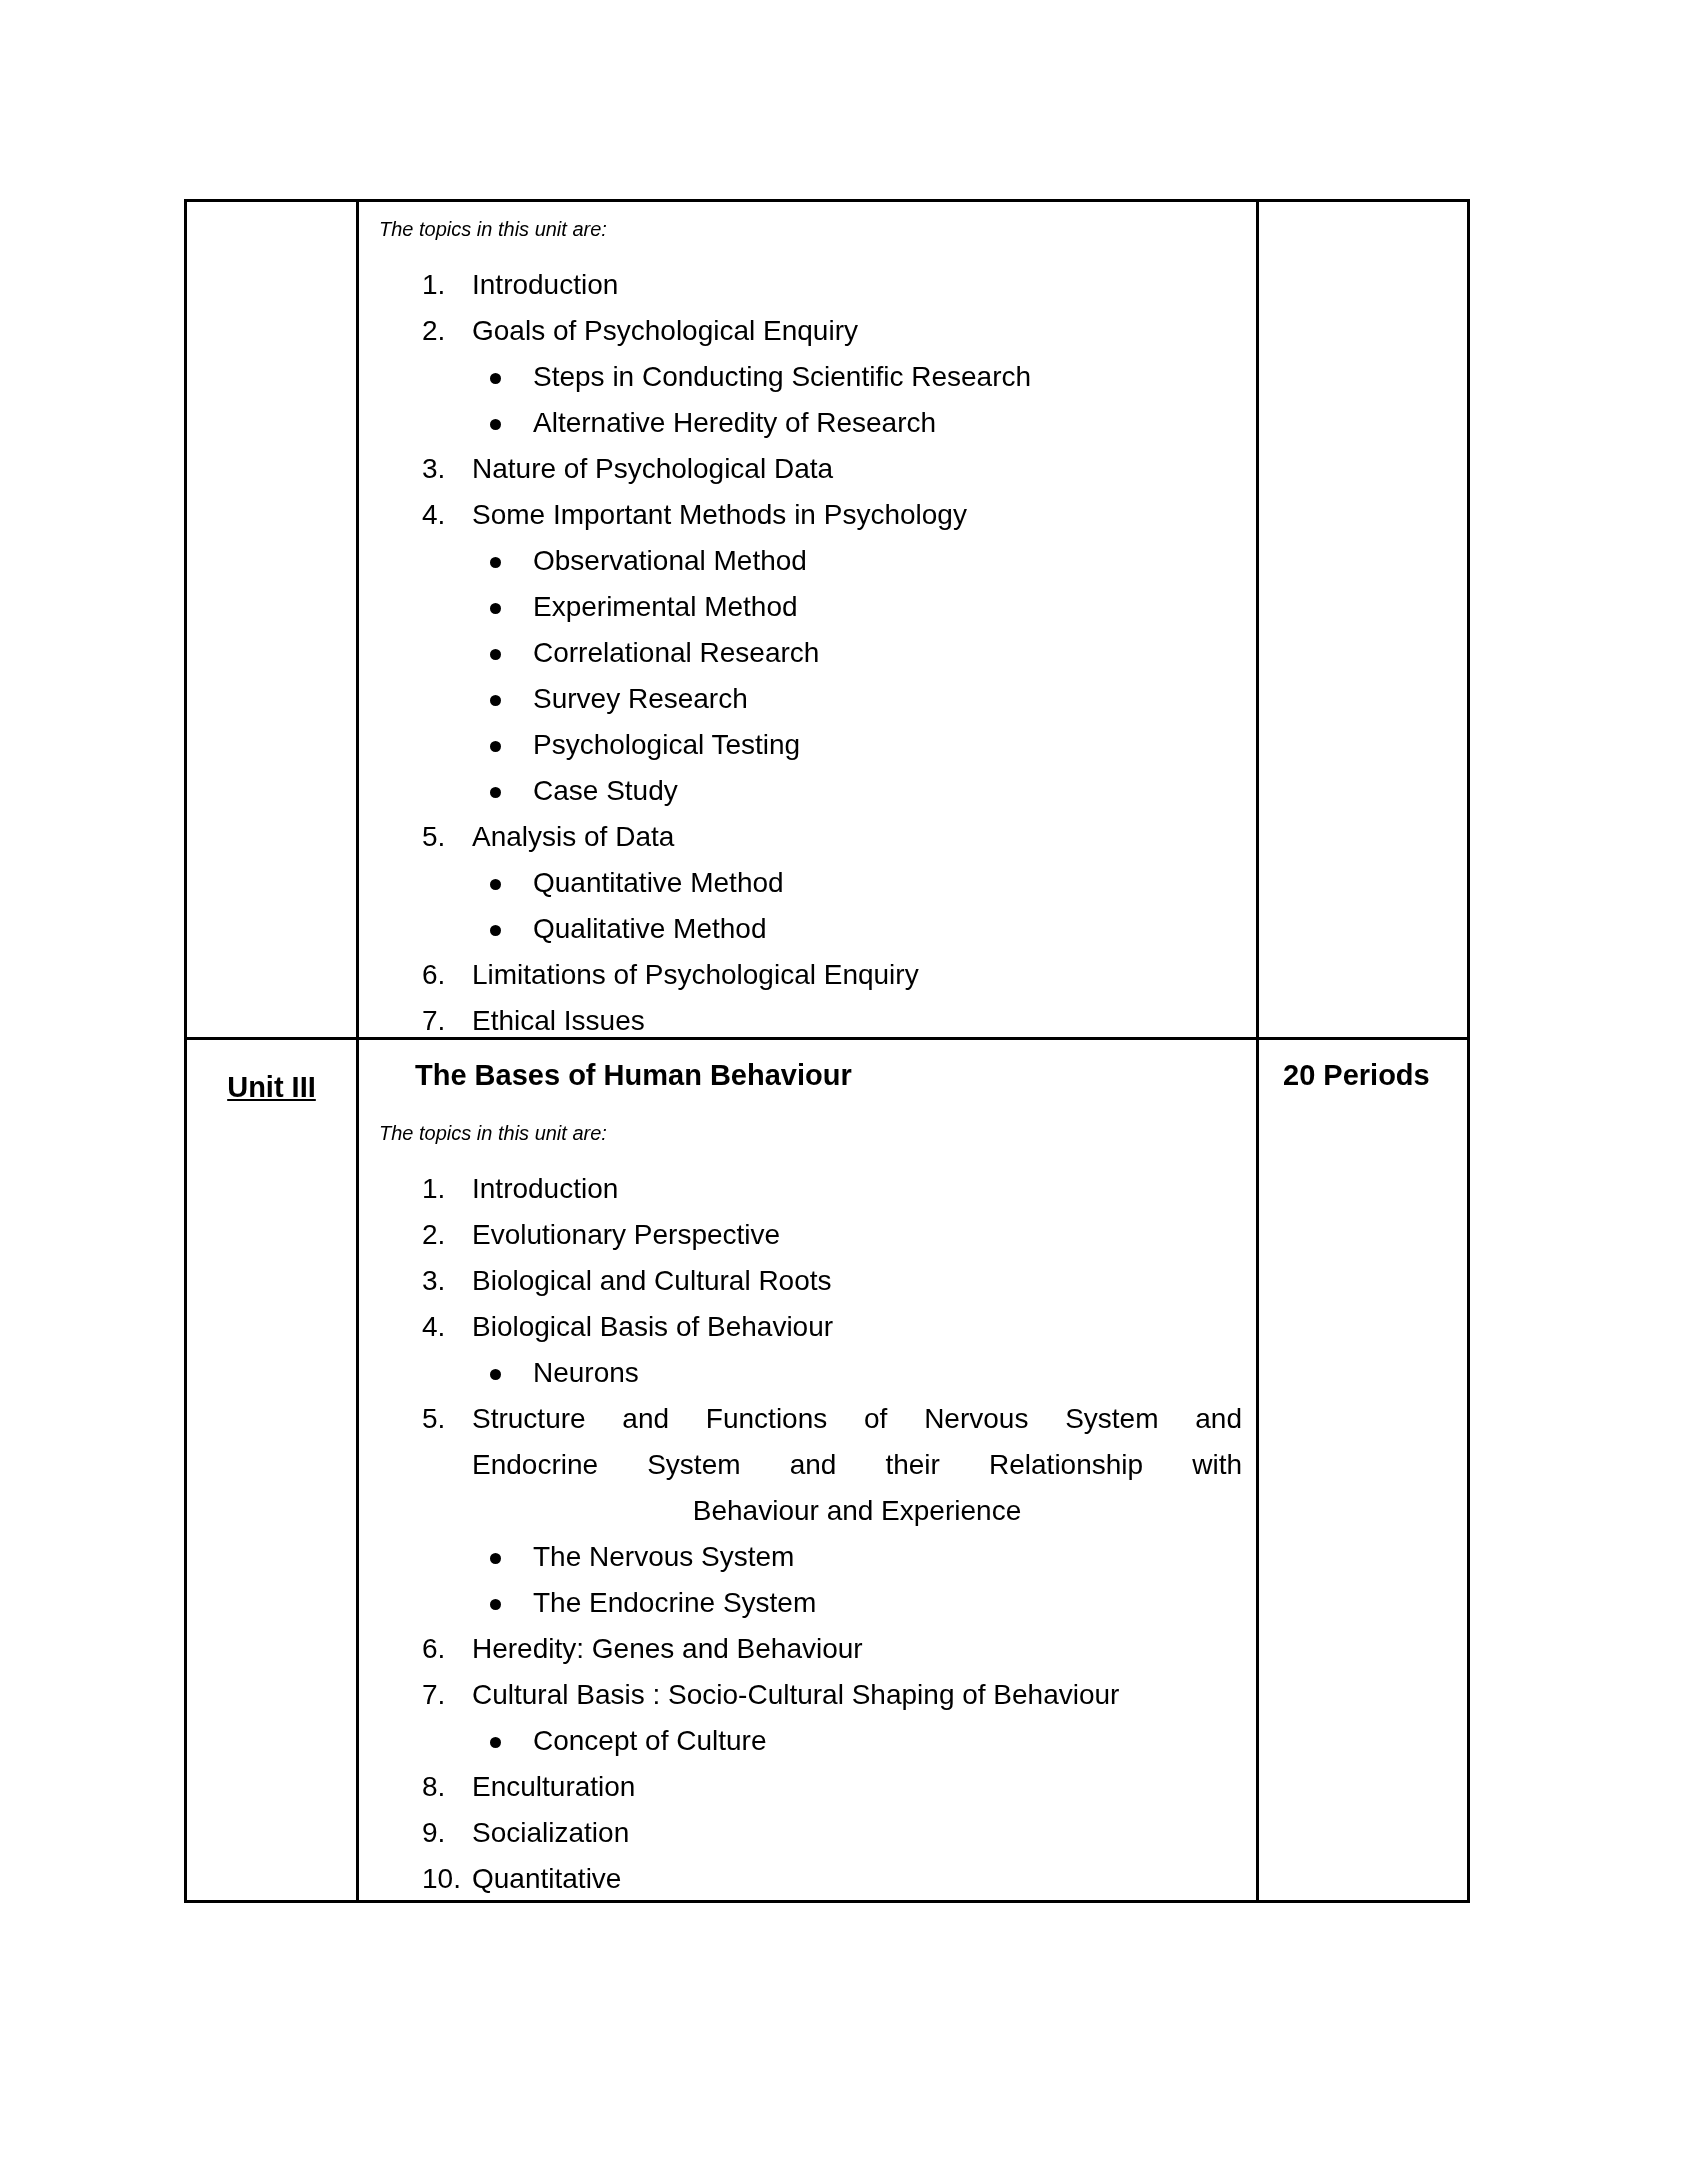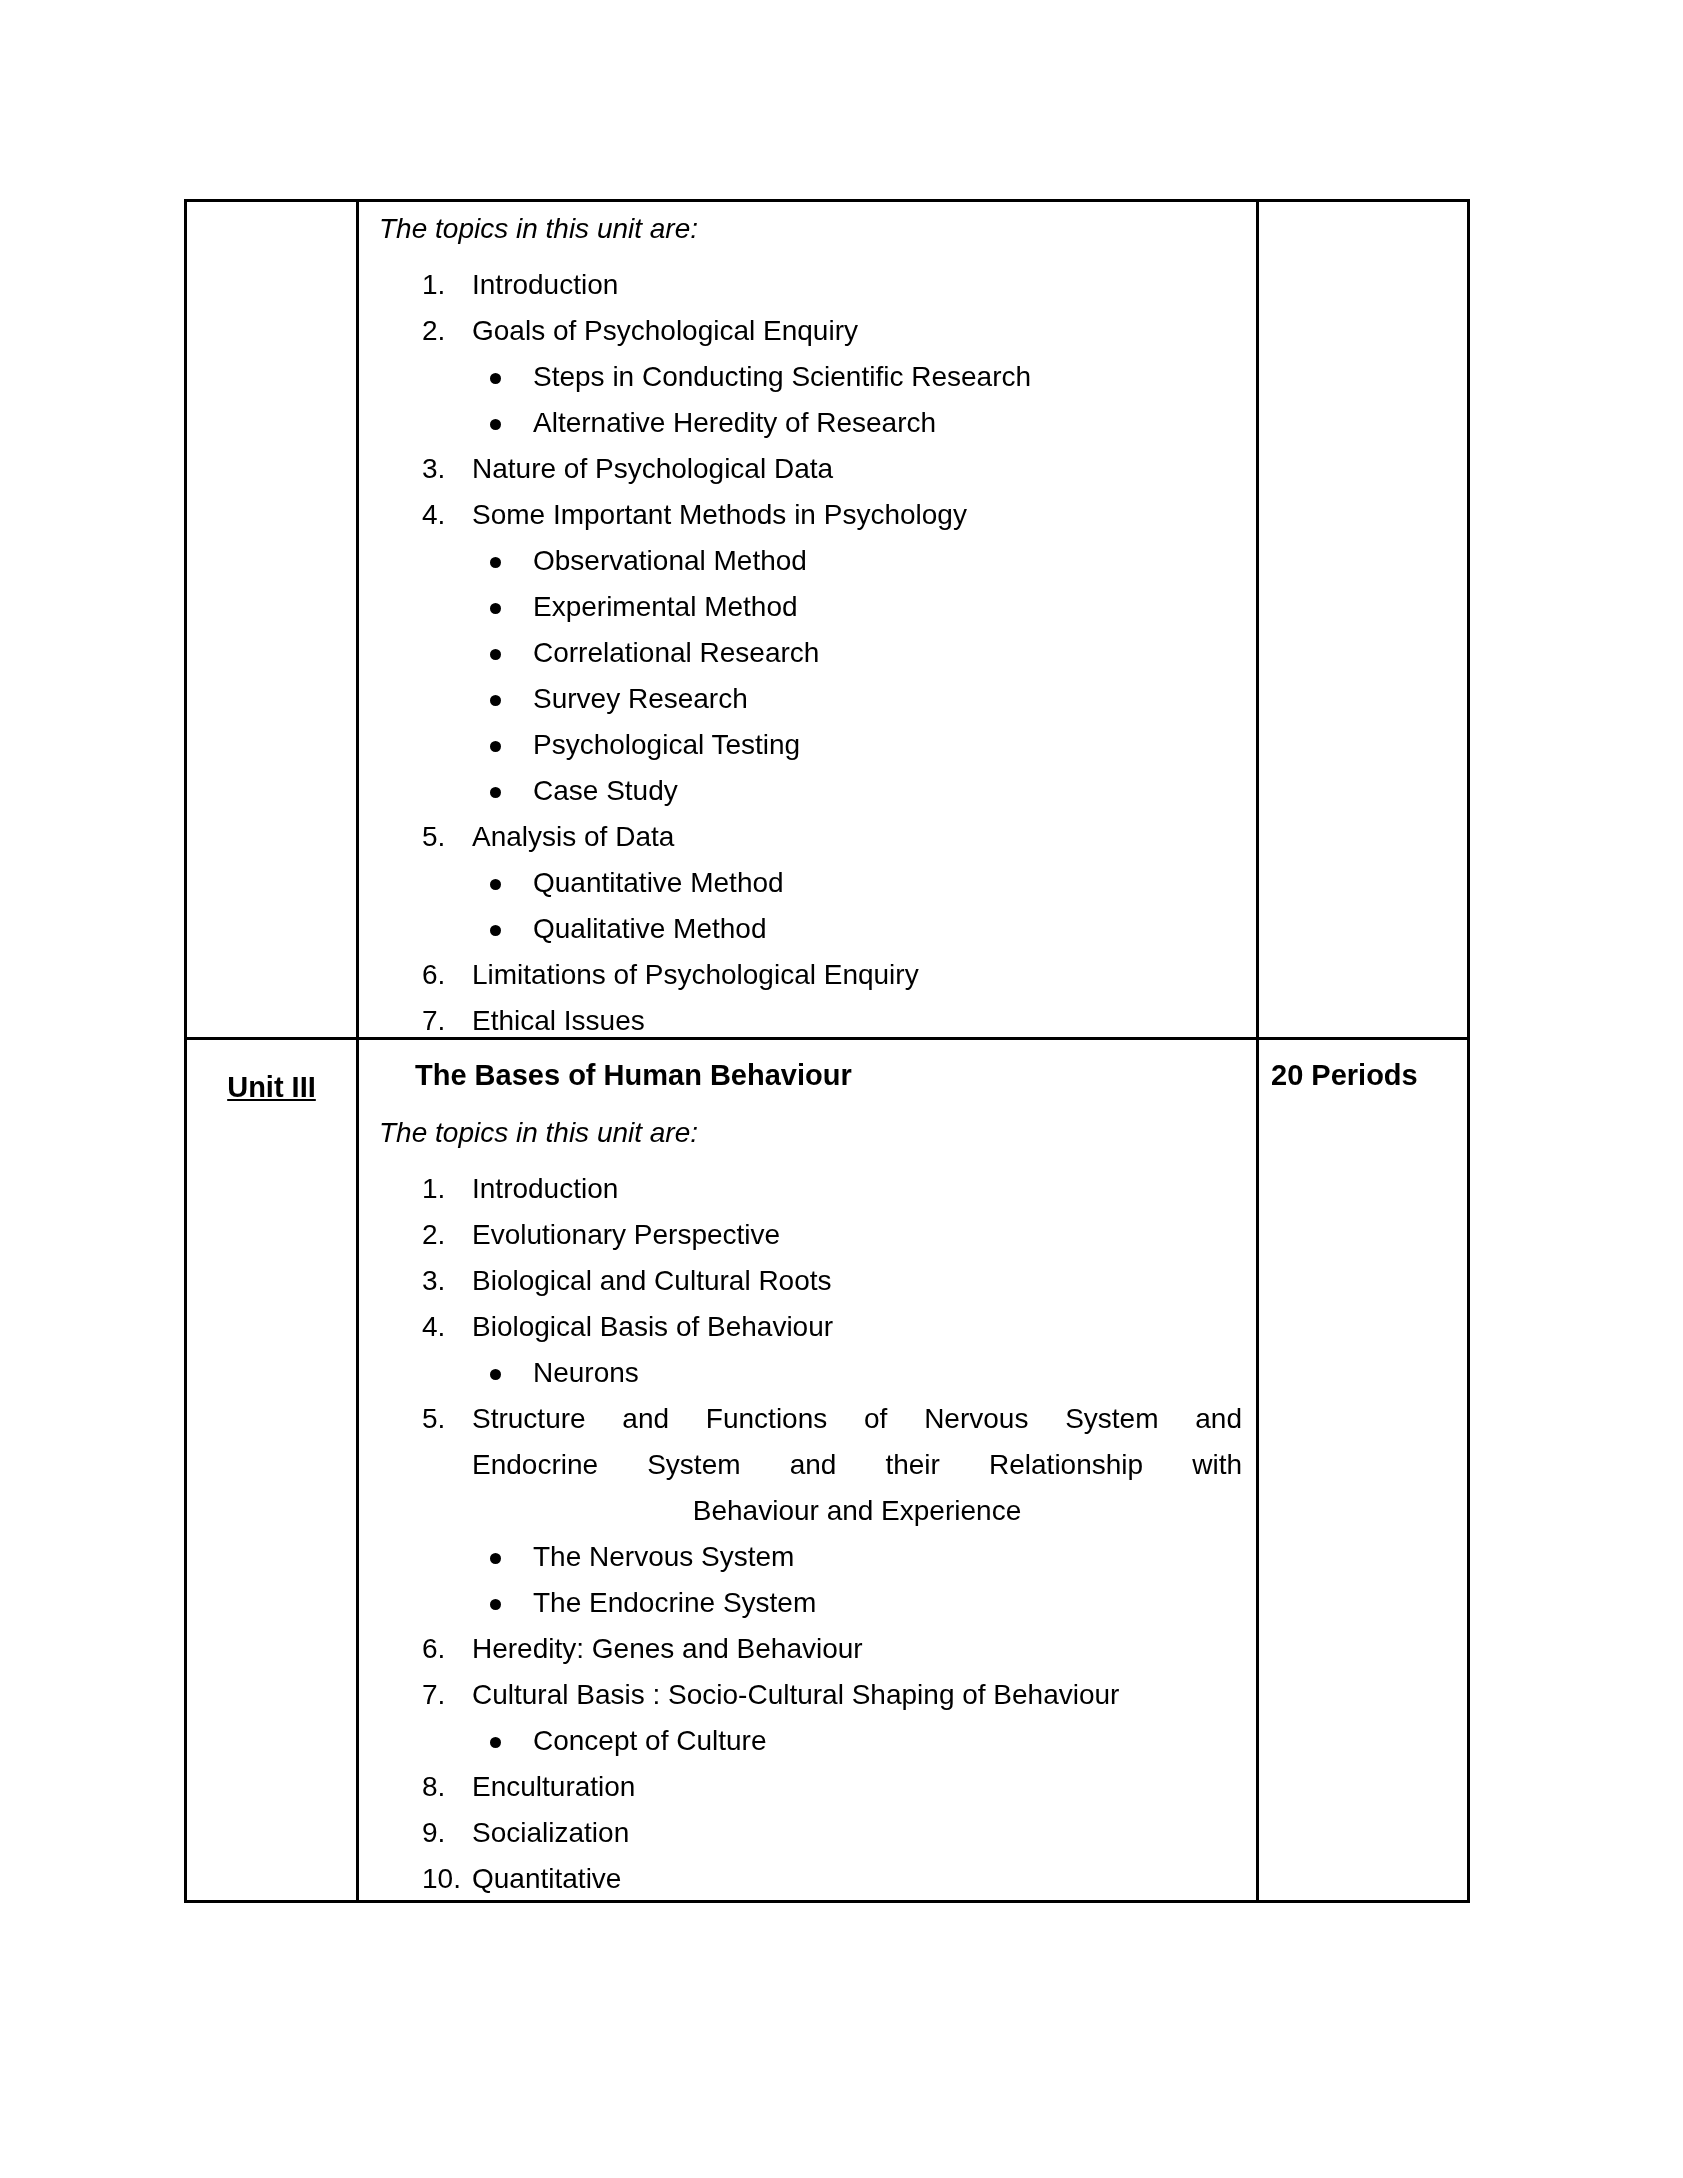--- a/index.html
+++ b/index.html
@@ -43,21 +43,21 @@
     border-right: 3px solid #000000;
     text-align: center;
     padding-top: 24px;
     text-decoration: underline;
   }
   .cell.content-col {
     border-right: 3px solid #000000;
     padding: 4px 14px 0 20px;
   }
   .cell.periods-col {
-    padding: 12px 6px 0 12px;
+    padding: 12px 6px 0 24px;
   }
   .unit-label {
     font-weight: bold;
     font-size: 29px;
     line-height: 46px;
   }
   .periods-label {
     font-weight: bold;
     font-size: 29px;
     line-height: 46px;
@@ -65,21 +65,21 @@
   }
   .unit-title {
     font-weight: bold;
     font-size: 29px;
     line-height: 46px;
     margin-top: 8px;
     margin-left: 36px;
   }
   .intro-line {
     font-style: italic;
-    font-size: 28px;
+    font-size: 20px;
     line-height: 46px;
   }
   .content-col .intro-line + .topics-list {
     margin-top: 10px;
   }
   .unit-title + .intro-line {
     margin-top: 12px;
   }
   .topics-list {
     margin-top: 12px;

